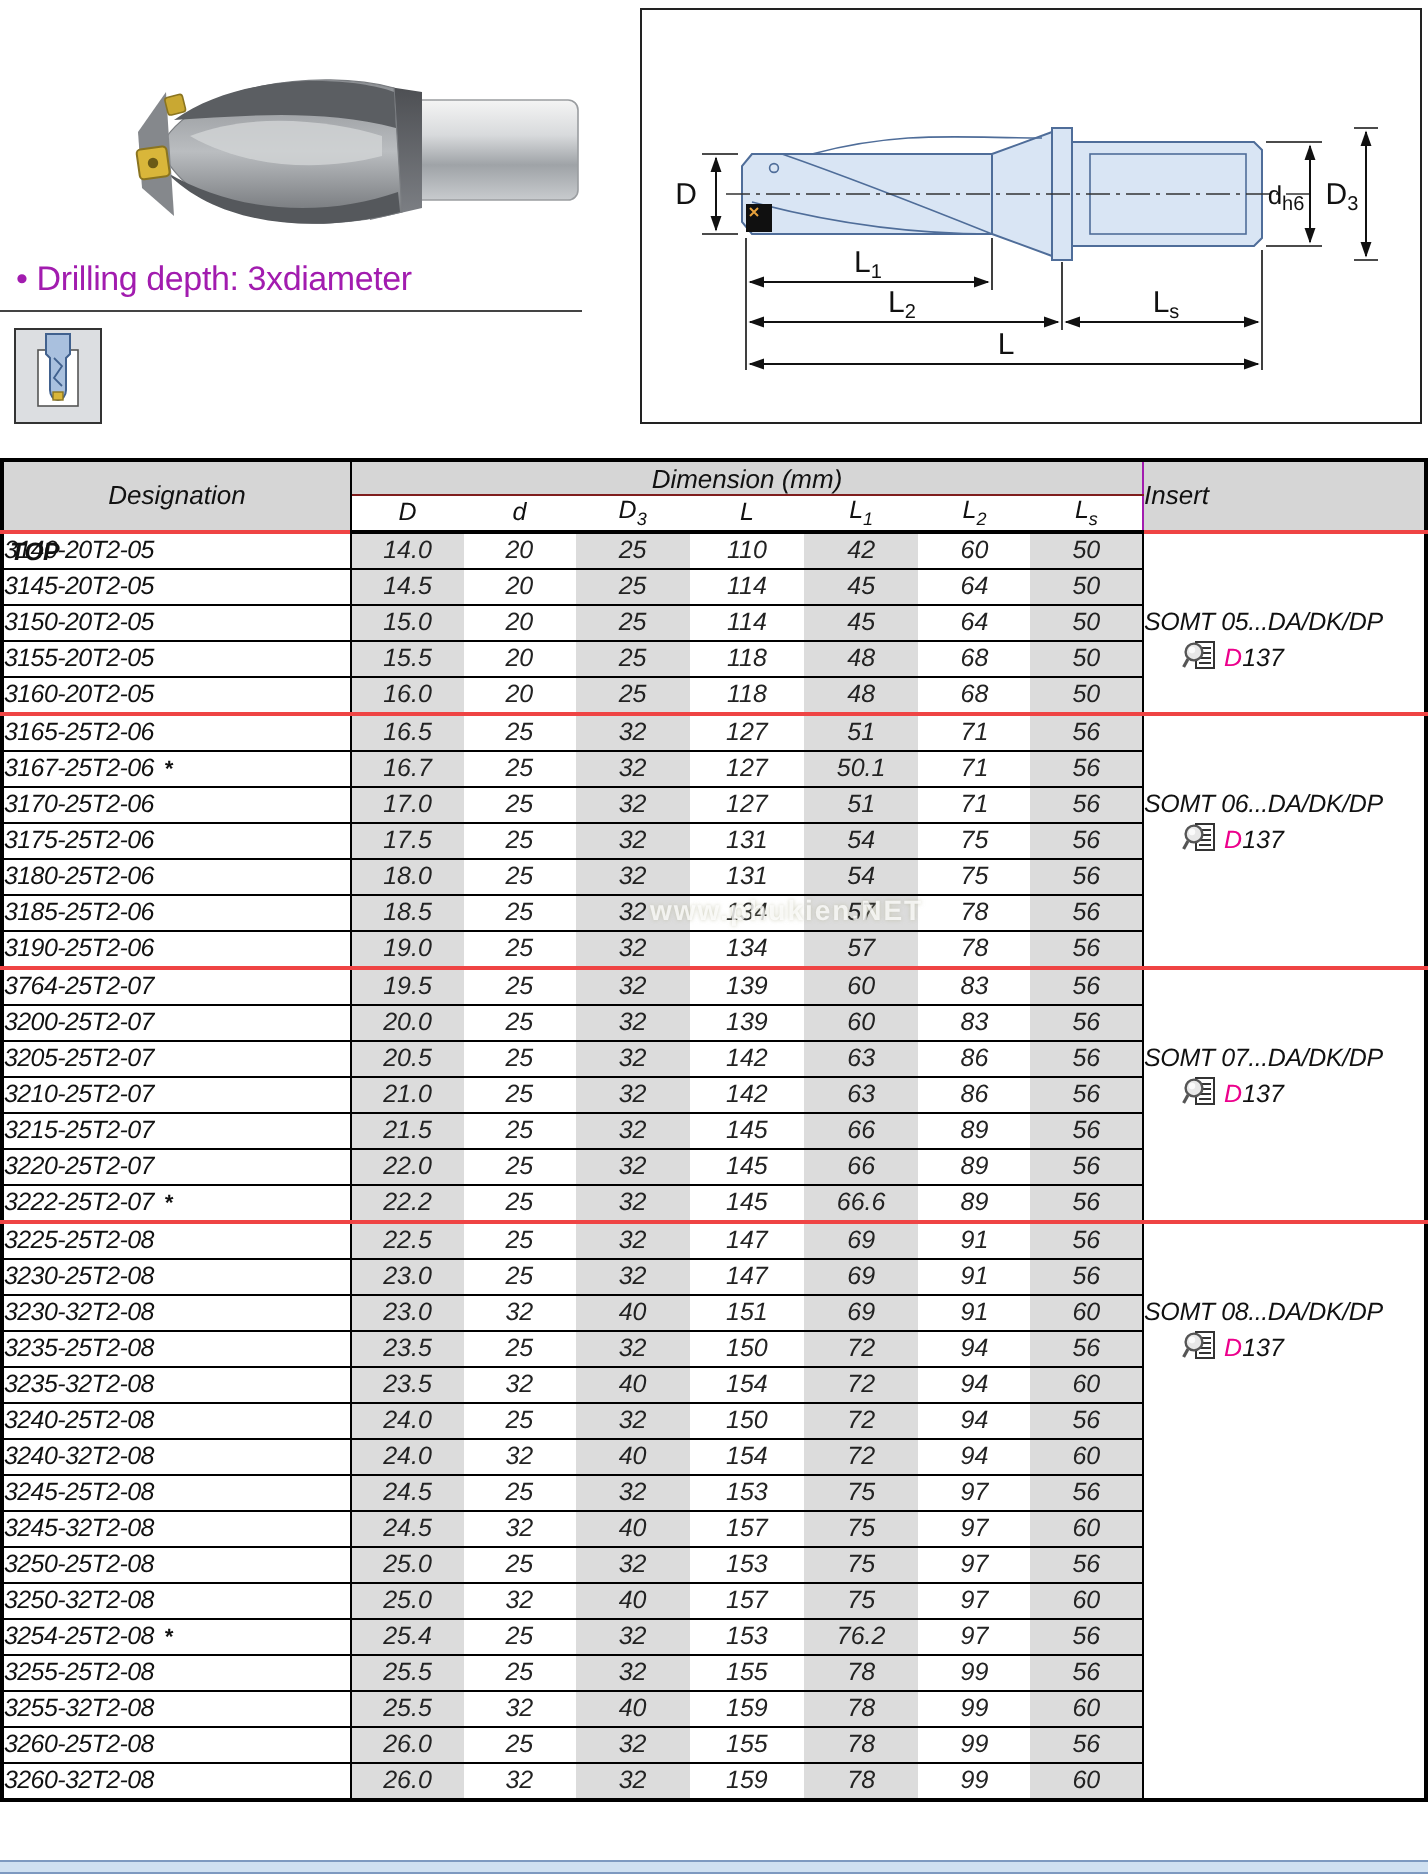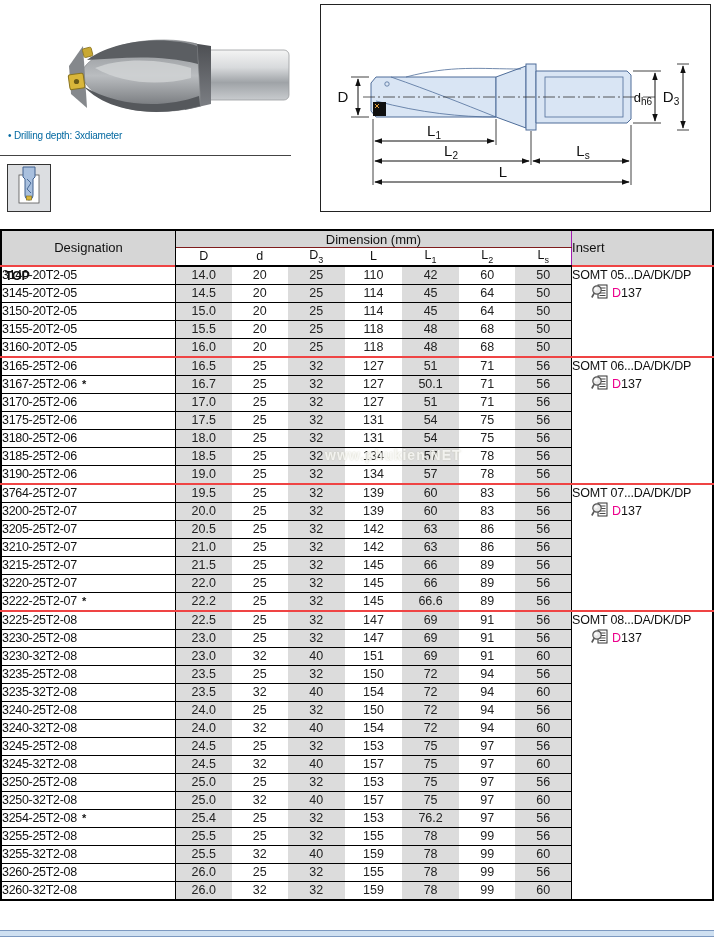--- a/index.html
+++ b/index.html
@@ -1,48 +1,48 @@
 <!DOCTYPE html>
 <html><head>
 <meta charset="utf-8">
 <style>
   html,body{margin:0;padding:0;background:#fff;}
   #page{position:relative;width:714px;height:938px;background:#fff;overflow:hidden;
         font-family:"Liberation Sans", sans-serif;color:#111;}
 
   
   #photo-wrap{position:absolute;left:25px;top:16px;width:278px;height:108px;}
-  #note-line{position:absolute;left:8px;top:130px;font-size:10px;letter-spacing:-0.2px;color:#0369a1;}
+  #note-line{position:absolute;left:8px;top:130px;font-size:17px;letter-spacing:-0.2px;color:#a21caf;}
   #note-rule{position:absolute;left:0;top:155px;width:291px;height:1px;background:#444;}
   #depth-icon-box{position:absolute;left:7px;top:164px;width:44px;height:48px;
                   border:1px solid #333;background:#dcdee1;box-sizing:border-box;}
   #diagram-box{position:absolute;left:320px;top:4px;width:391px;height:208px;
                border:1px solid #222;box-sizing:border-box;background:#fff;}
 
   
-  #table-wrap{position:absolute;left:0;top:229px;width:582px;}
+  #table-wrap{position:absolute;left:0;top:229px;width:582px;font-style:italic;}
   table.cat{border-collapse:collapse;table-layout:fixed;width:714px;border:2px solid #000;}
   table.cat th, table.cat td{padding:0;margin:0;font-weight:normal;overflow:hidden;white-space:nowrap;}
   th.h-main{background:#d6d6d6;font-size:13px;text-align:center;height:16px;}
   th.h-desig{border-right:1px solid #000;}
   th.h-insert{border-left:1px solid #a21caf;text-align:left;}
   th.h-dim{border-bottom:1px solid #7f1d1d;}
   tr.subhead th{background:#fff;font-size:12.5px;height:16px;border-bottom:2px solid #000;text-align:center;}
   tr.subhead th sub{font-size:9px;}
   td.desig{border-right:1px solid #000;font-weight:bold;font-size:12.5px;letter-spacing:-0.3px;
            padding-left:37px;position:relative;background:#fff;}
   td.desig .prefix{position:absolute;left:3px;top:2px;font-weight:bold;}
   td.desig .star{font-weight:bold;font-size:11px;padding-left:5px;}
   td.dim{font-size:12.5px;text-align:center;color:#222;background:#fff;}
   td.shade{background:#dcdcdc;}
   td.insert-cell{border-left:1px solid #000;vertical-align:top;background:#fff;
                  font-size:12.5px;padding:1px 0 0 5px;}
   tbody td{height:17px;border-top:1px solid #000;}
   tbody tr.group-start td{border-top:2px solid #ef4444;}
-  .insert-line1{padding-top:1px;letter-spacing:-0.2px;}
+  .insert-line1{padding-top:1px;letter-spacing:-0.2px;margin-top:36px;}
   .insert-line2{display:flex;align-items:center;gap:4px;padding-top:2px;padding-left:19px;}
   .doc-link .d{color:#ec008c;}
   .doc-link .n{color:#111;}
   
   #watermark{position:absolute;left:283px;top:447px;font-size:14px;font-weight:bold;
              letter-spacing:1px;color:rgba(255,255,255,0.75);
              text-shadow:0 0 2px rgba(180,180,150,0.6);pointer-events:none;z-index:5;margin-left:42px;}
   
   #bottom-band{position:absolute;left:0;top:930px;width:714px;height:5px;background:#cfe0f1;
                border-top:1px solid #7d99c0;border-bottom:1px solid #7d99c0;}

